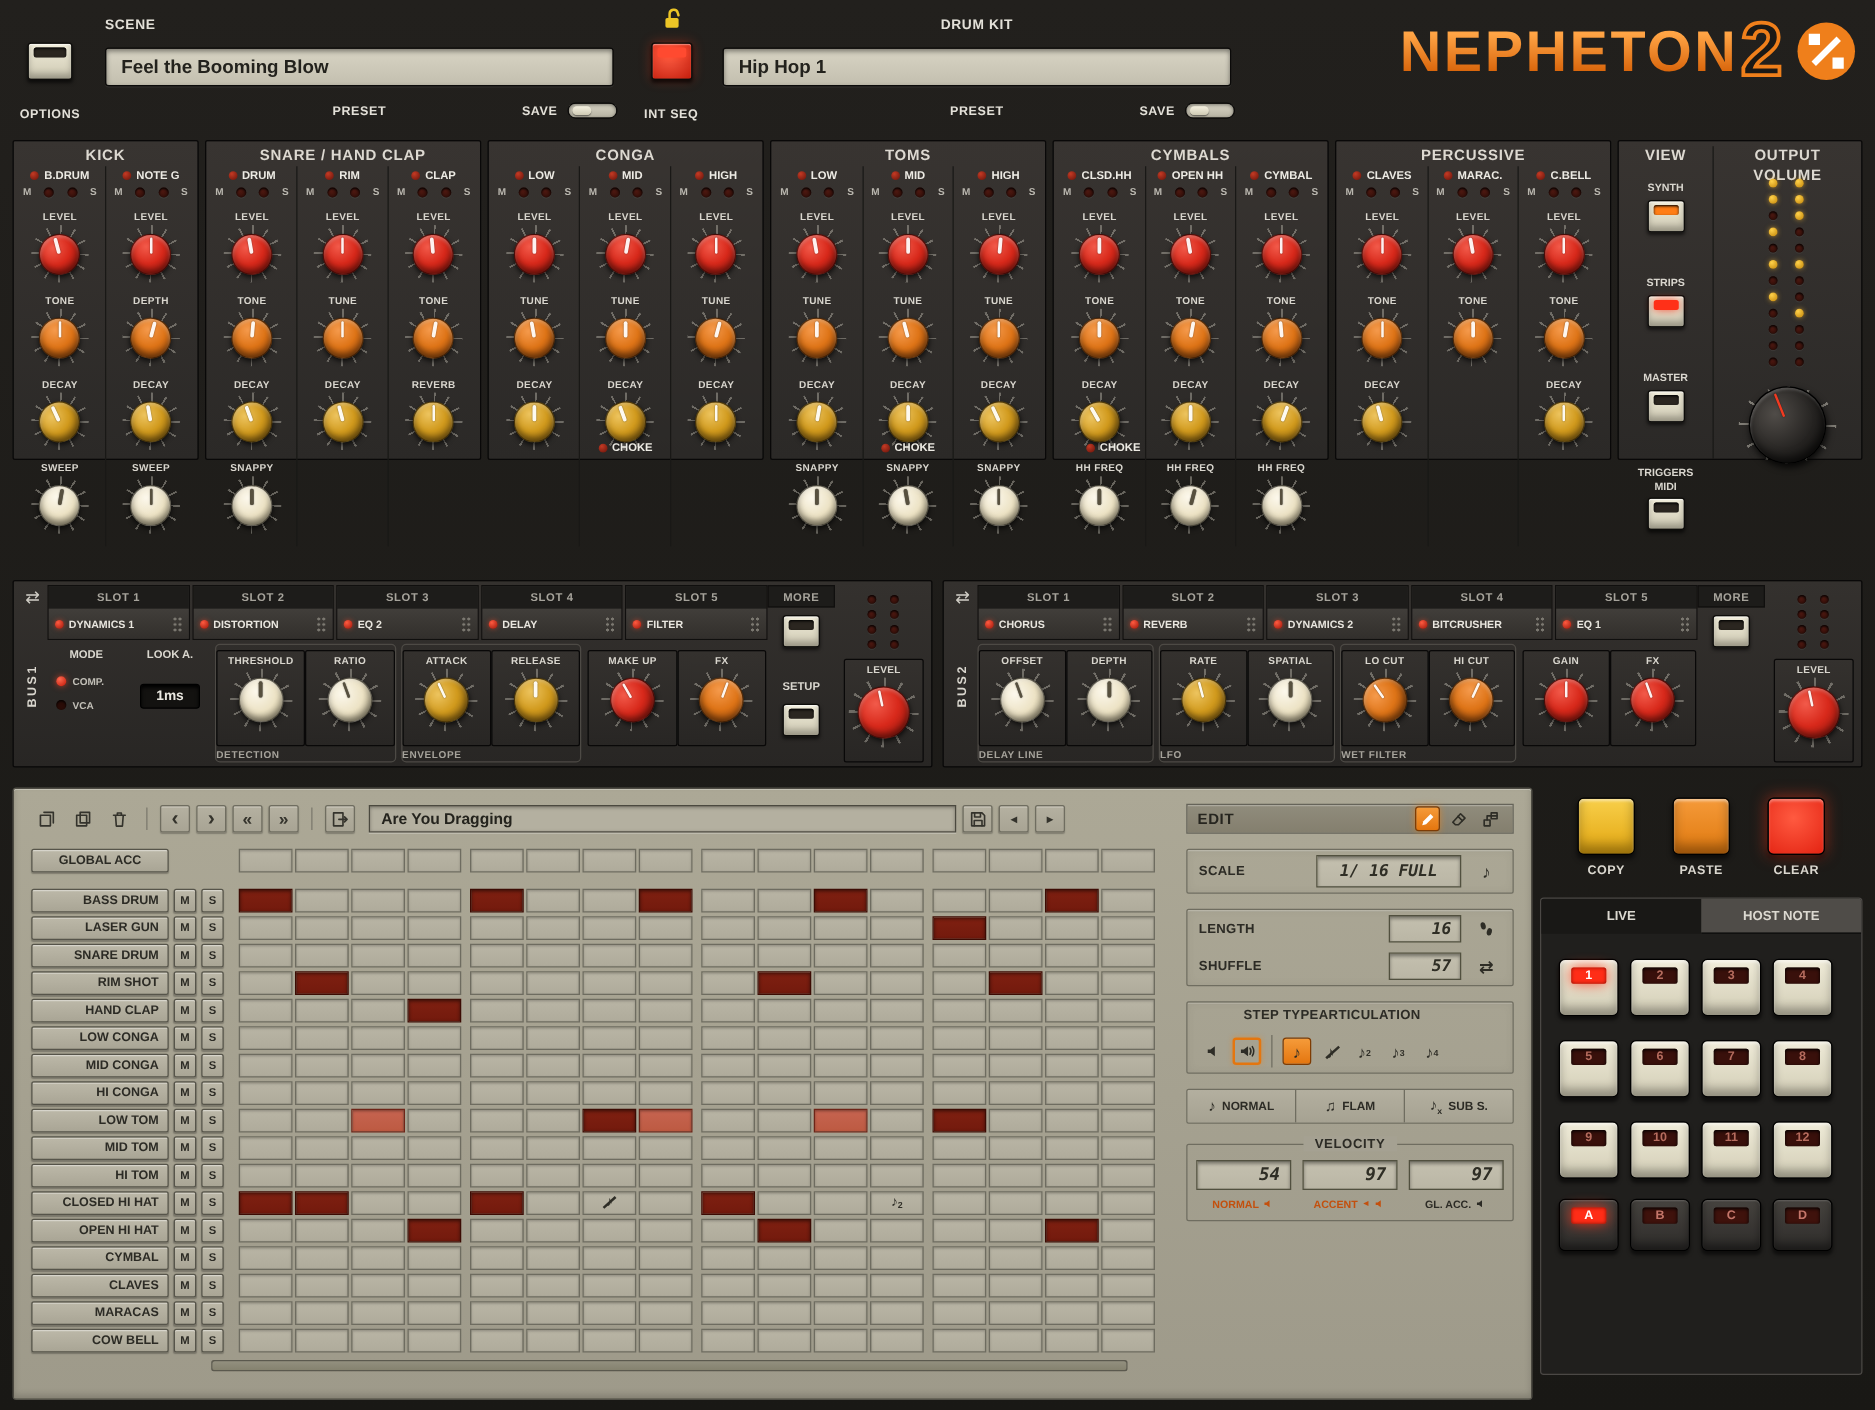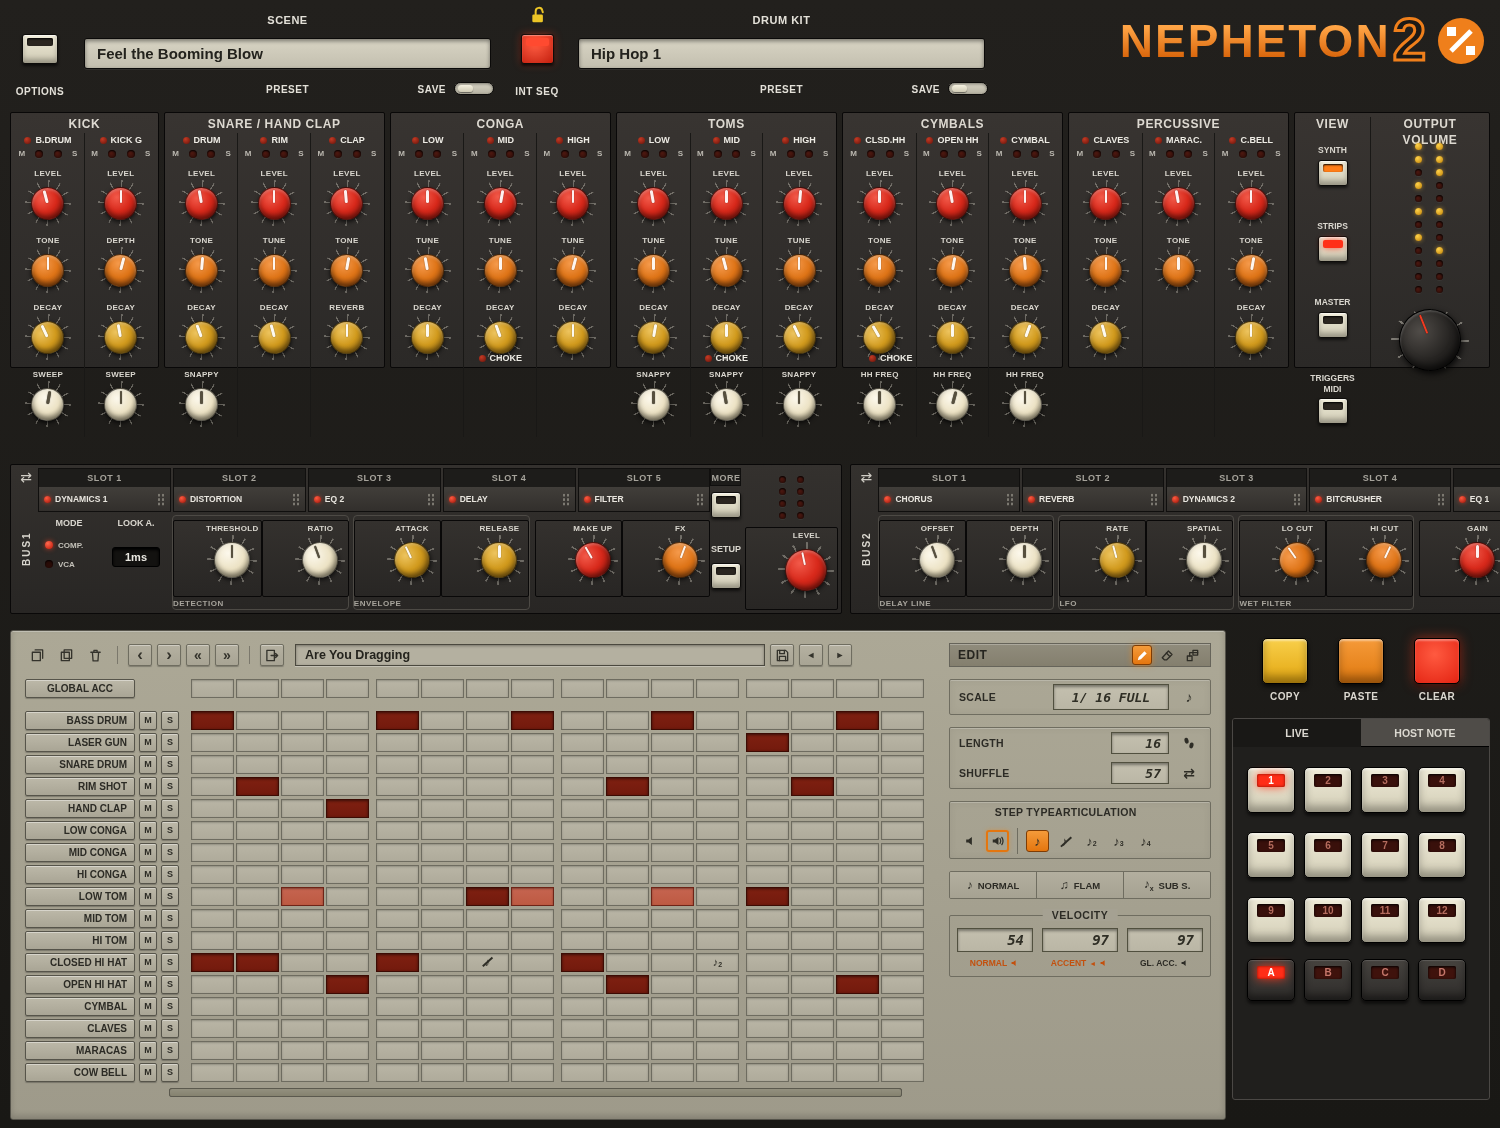--- a/index.html
+++ b/index.html
@@ -19,21 +19,21 @@
   .pad-sm{width:30px;height:26px;border-radius:3px;background:linear-gradient(#f1edda,#cdc8b2);border:1px solid #0d0c0a;
     box-shadow:0 2px 3px rgba(0,0,0,.6),inset 0 1px 1px rgba(255,255,255,.7),inset 0 -4px 5px rgba(0,0,0,.25);position:relative;}
   .pad-sm .win{position:absolute;left:4px;right:4px;top:3px;height:8px;border-radius:2px;background:#2b2piece62;background:#2b2620;box-shadow:inset 0 1px 2px #000;}
   .pad-sm.lit-orange .win{background:#ff7d16;box-shadow:0 0 7px rgba(255,125,20,.8),inset 0 0 2px #90330&#48;;}
   .pad-sm.lit-red .win{background:#ff3018;box-shadow:0 0 7px rgba(255,48,24,.8);}
 
   
   .hdr{position:absolute;inset:0 0 auto 0;height:108px;}
   .options-pad{position:absolute;left:22px;top:34px;width:36px;height:30px;}
   .lab-options{left:8px;top:86px;width:64px;text-align:center;}
-  .lab-scene{left:84px;top:14px;width:407px;text-align:center;}
+  .lab-scene{left:84px;top:14px;width:407px;}
   .scene-field{left:84px;top:38px;width:407px;height:31px;}
   .lab-scene-preset{left:84px;top:84px;width:407px;text-align:center;}
   .lab-scene-save{left:384px;top:84px;width:62px;text-align:right;}
   .tg-scene{left:454px;top:82px;}
   .lock{position:absolute;left:529px;top:5px;width:20px;height:20px;}
   .int-pad{position:absolute;left:521px;top:34px;width:33px;height:30px;background:radial-gradient(circle at 42% 30%,#ff6147,#c31d0c);
     box-shadow:0 2px 3px rgba(0,0,0,.7),inset 0 1px 1px rgba(255,255,255,.45),0 0 9px rgba(255,60,30,.35);}
   .int-pad .win{background:#ff4a30;box-shadow:0 0 6px rgba(255,70,40,.9);}
   .lab-int{left:497px;top:86px;width:80px;text-align:center;}
   .lab-kit{left:578px;top:14px;width:407px;text-align:center;}
@@ -125,21 +125,21 @@
   .radio-row:first-of-type{margin-top:14px;}
   .radio-led{width:8px;height:8px;border-radius:50%;background:#2a0c07;box-shadow:inset 0 1px 2px #000;}
   .radio-led.on{background:radial-gradient(circle at 35% 30%,#ff6a50,#bf1505);box-shadow:0 0 5px rgba(255,70,40,.7);}
   .look-block{width:64px;flex:none;padding-top:3px;text-align:center;}
   .lcd-dark{margin:16px auto 0;width:48px;height:20px;background:#131210;border:1px solid #000;border-radius:3px;color:#eae8e1;
     font-size:11px;font-weight:bold;line-height:19px;box-shadow:inset 0 2px 3px #000;}
   .kgroup{flex:1;border:1px solid #4d4a45;border-radius:4px;display:flex;justify-content:space-evenly;position:relative;
     padding:4px 0 12px;min-width:0;}
   .kgroup.plain{border-color:transparent;}
   .kgroup-cap{position:absolute;bottom:1px;left:0;right:0;text-align:left;font-size:8px;color:#a6a39b;font-weight:bold;letter-spacing:.5px;}
-  .bus .knob-unit{height:auto;padding-left:32px;}
+  .bus .knob-unit{height:auto;}
   .bus .k-wrap{width:50px;height:50px;}
   .bus .knob{width:36px;height:36px;}
   .bus-right{width:128px;flex:none;display:flex;gap:4px;}
   .colA{width:54px;display:flex;flex-direction:column;align-items:center;}
   .more-head{width:100%;border:1px solid #100f0e;}
   .colA .pad-sm{margin-top:6px;}
   .setup-lab{margin-top:26px;width:100%;}
   .colB{flex:1;display:flex;flex-direction:column;align-items:center;}
   .mini-meter{display:grid;grid-template-columns:repeat(2,8px);gap:5px 10px;margin-top:8px;}
   .mini-meter .led{width:7px;height:7px;}
@@ -366,21 +366,21 @@
                     <div class="knob k-cream" style="--a: 10deg;">
                       <div class="k-ptr"></div>
                     </div>
                   </div>
                 </div>
               </div>
             </div>
             <div class="strip">
               <div class="strip-name">
                 <span class="dot-red"></span>
-                <span>KICK G</span>
+                <span>NOTE G</span>
               </div>
               <div class="ms-row">
                 <span class="ms-lab">M</span>
                 <span class="led"></span>
                 <span class="led"></span>
                 <span class="ms-lab">S</span>
               </div>
               <div class="strip-knobs">
                 <div class="knob-unit">
                   <div class="k-label">LEVEL</div>

